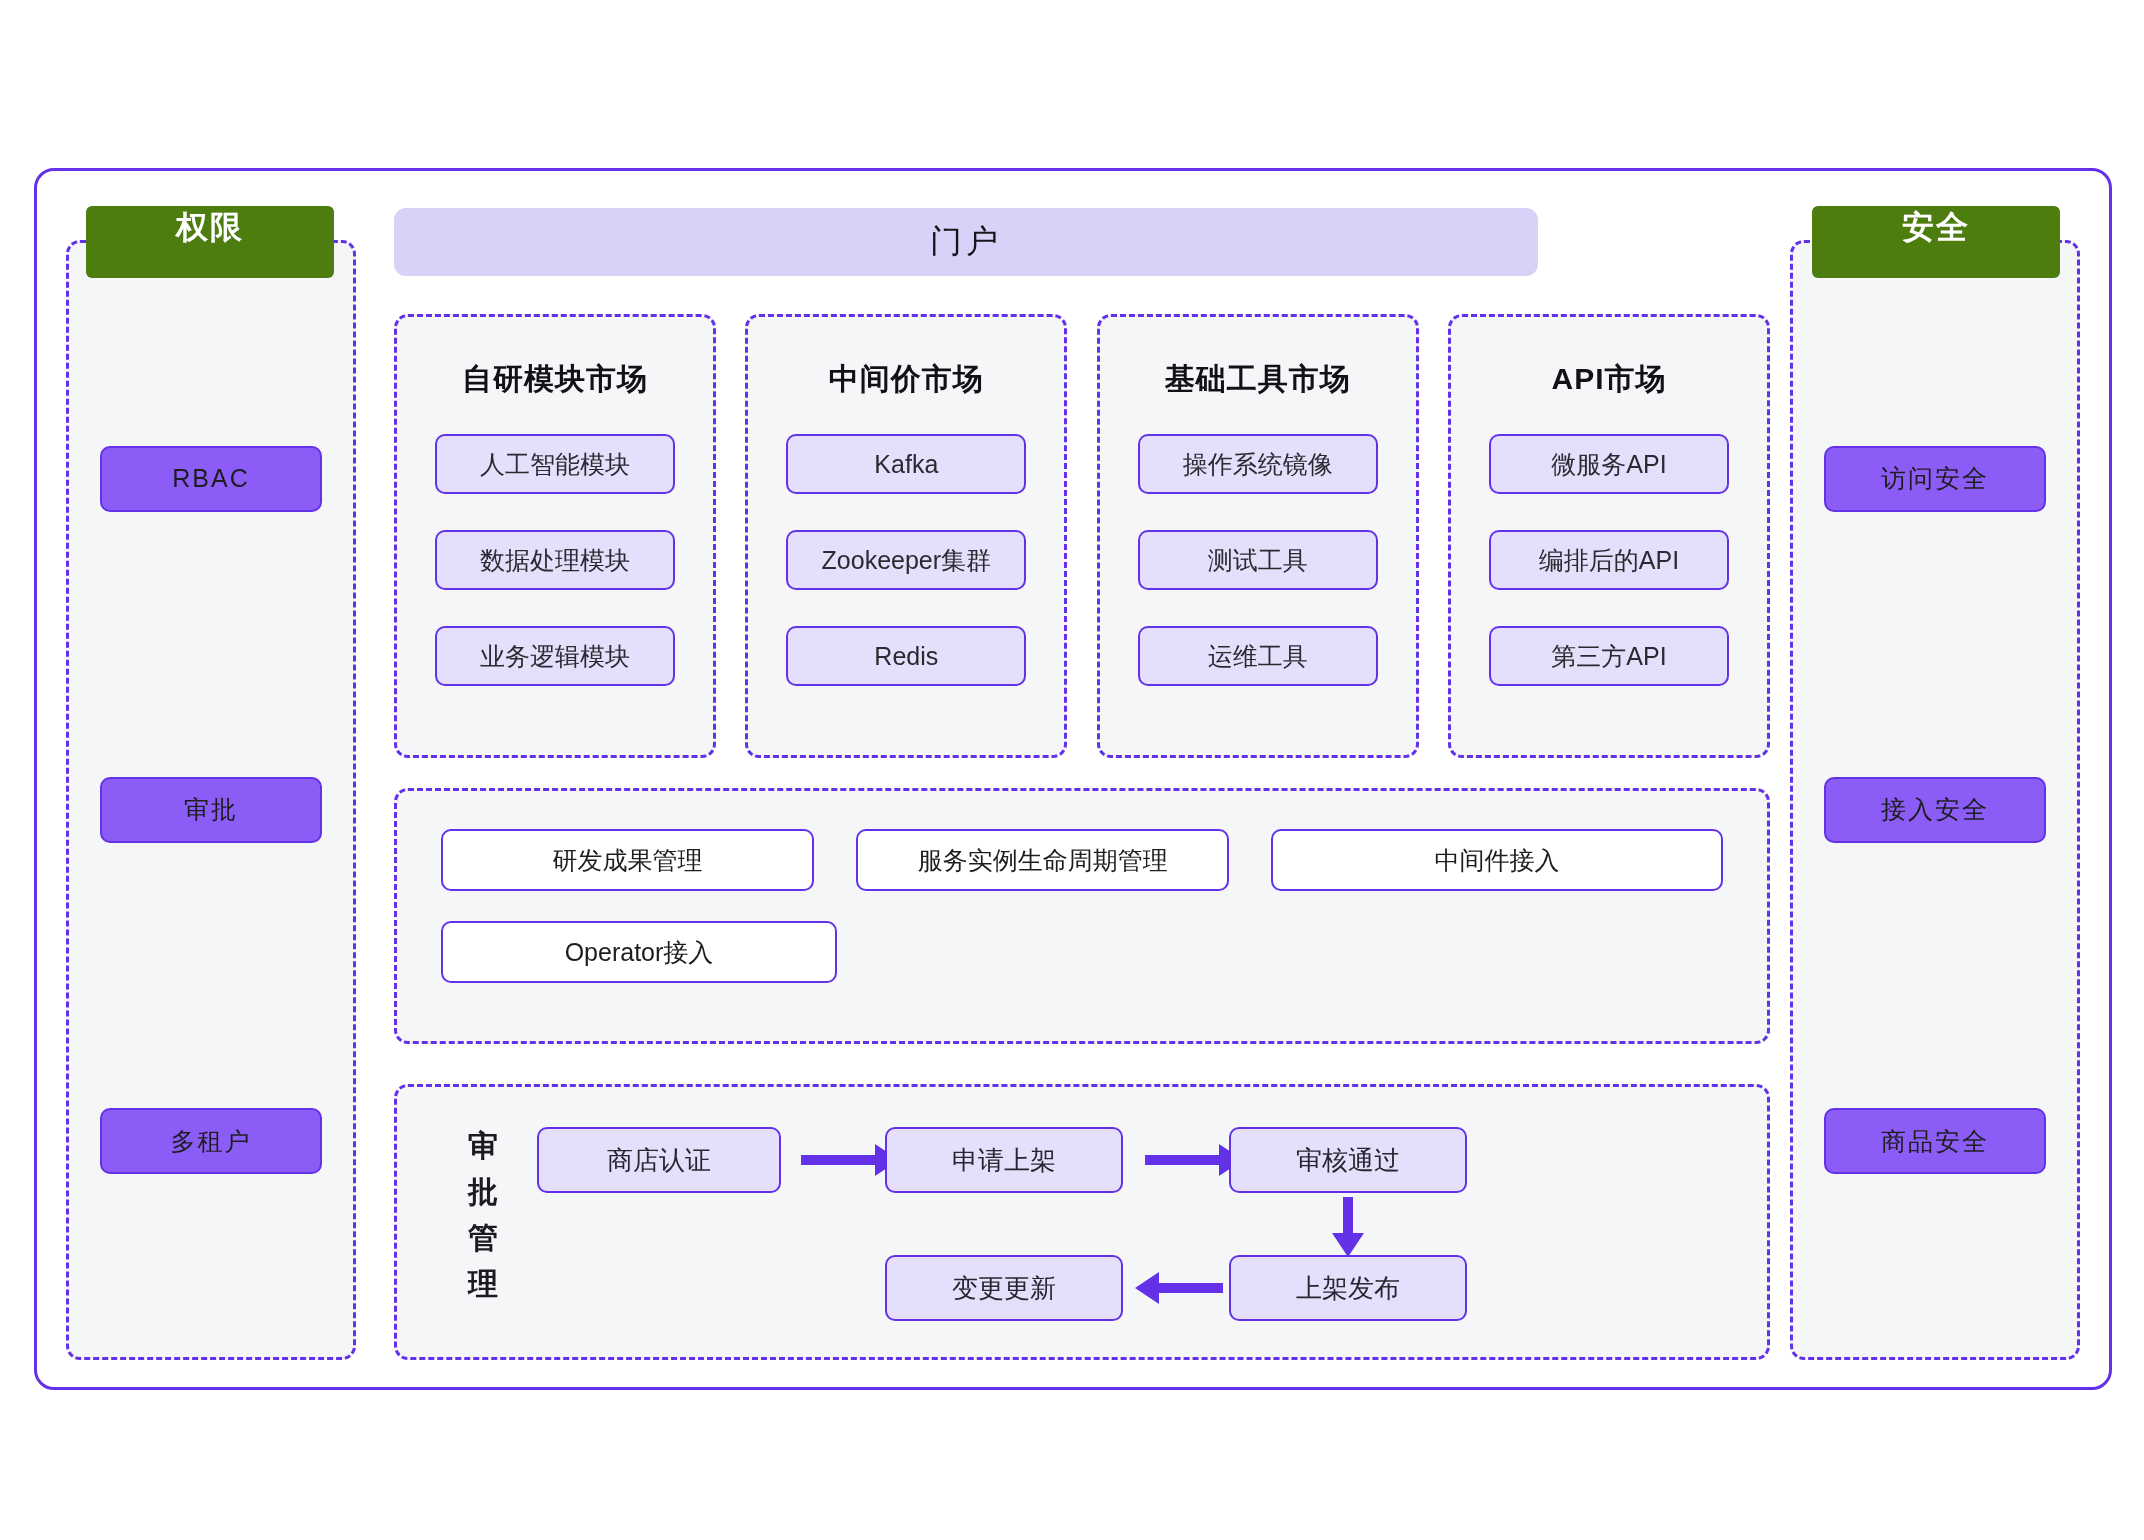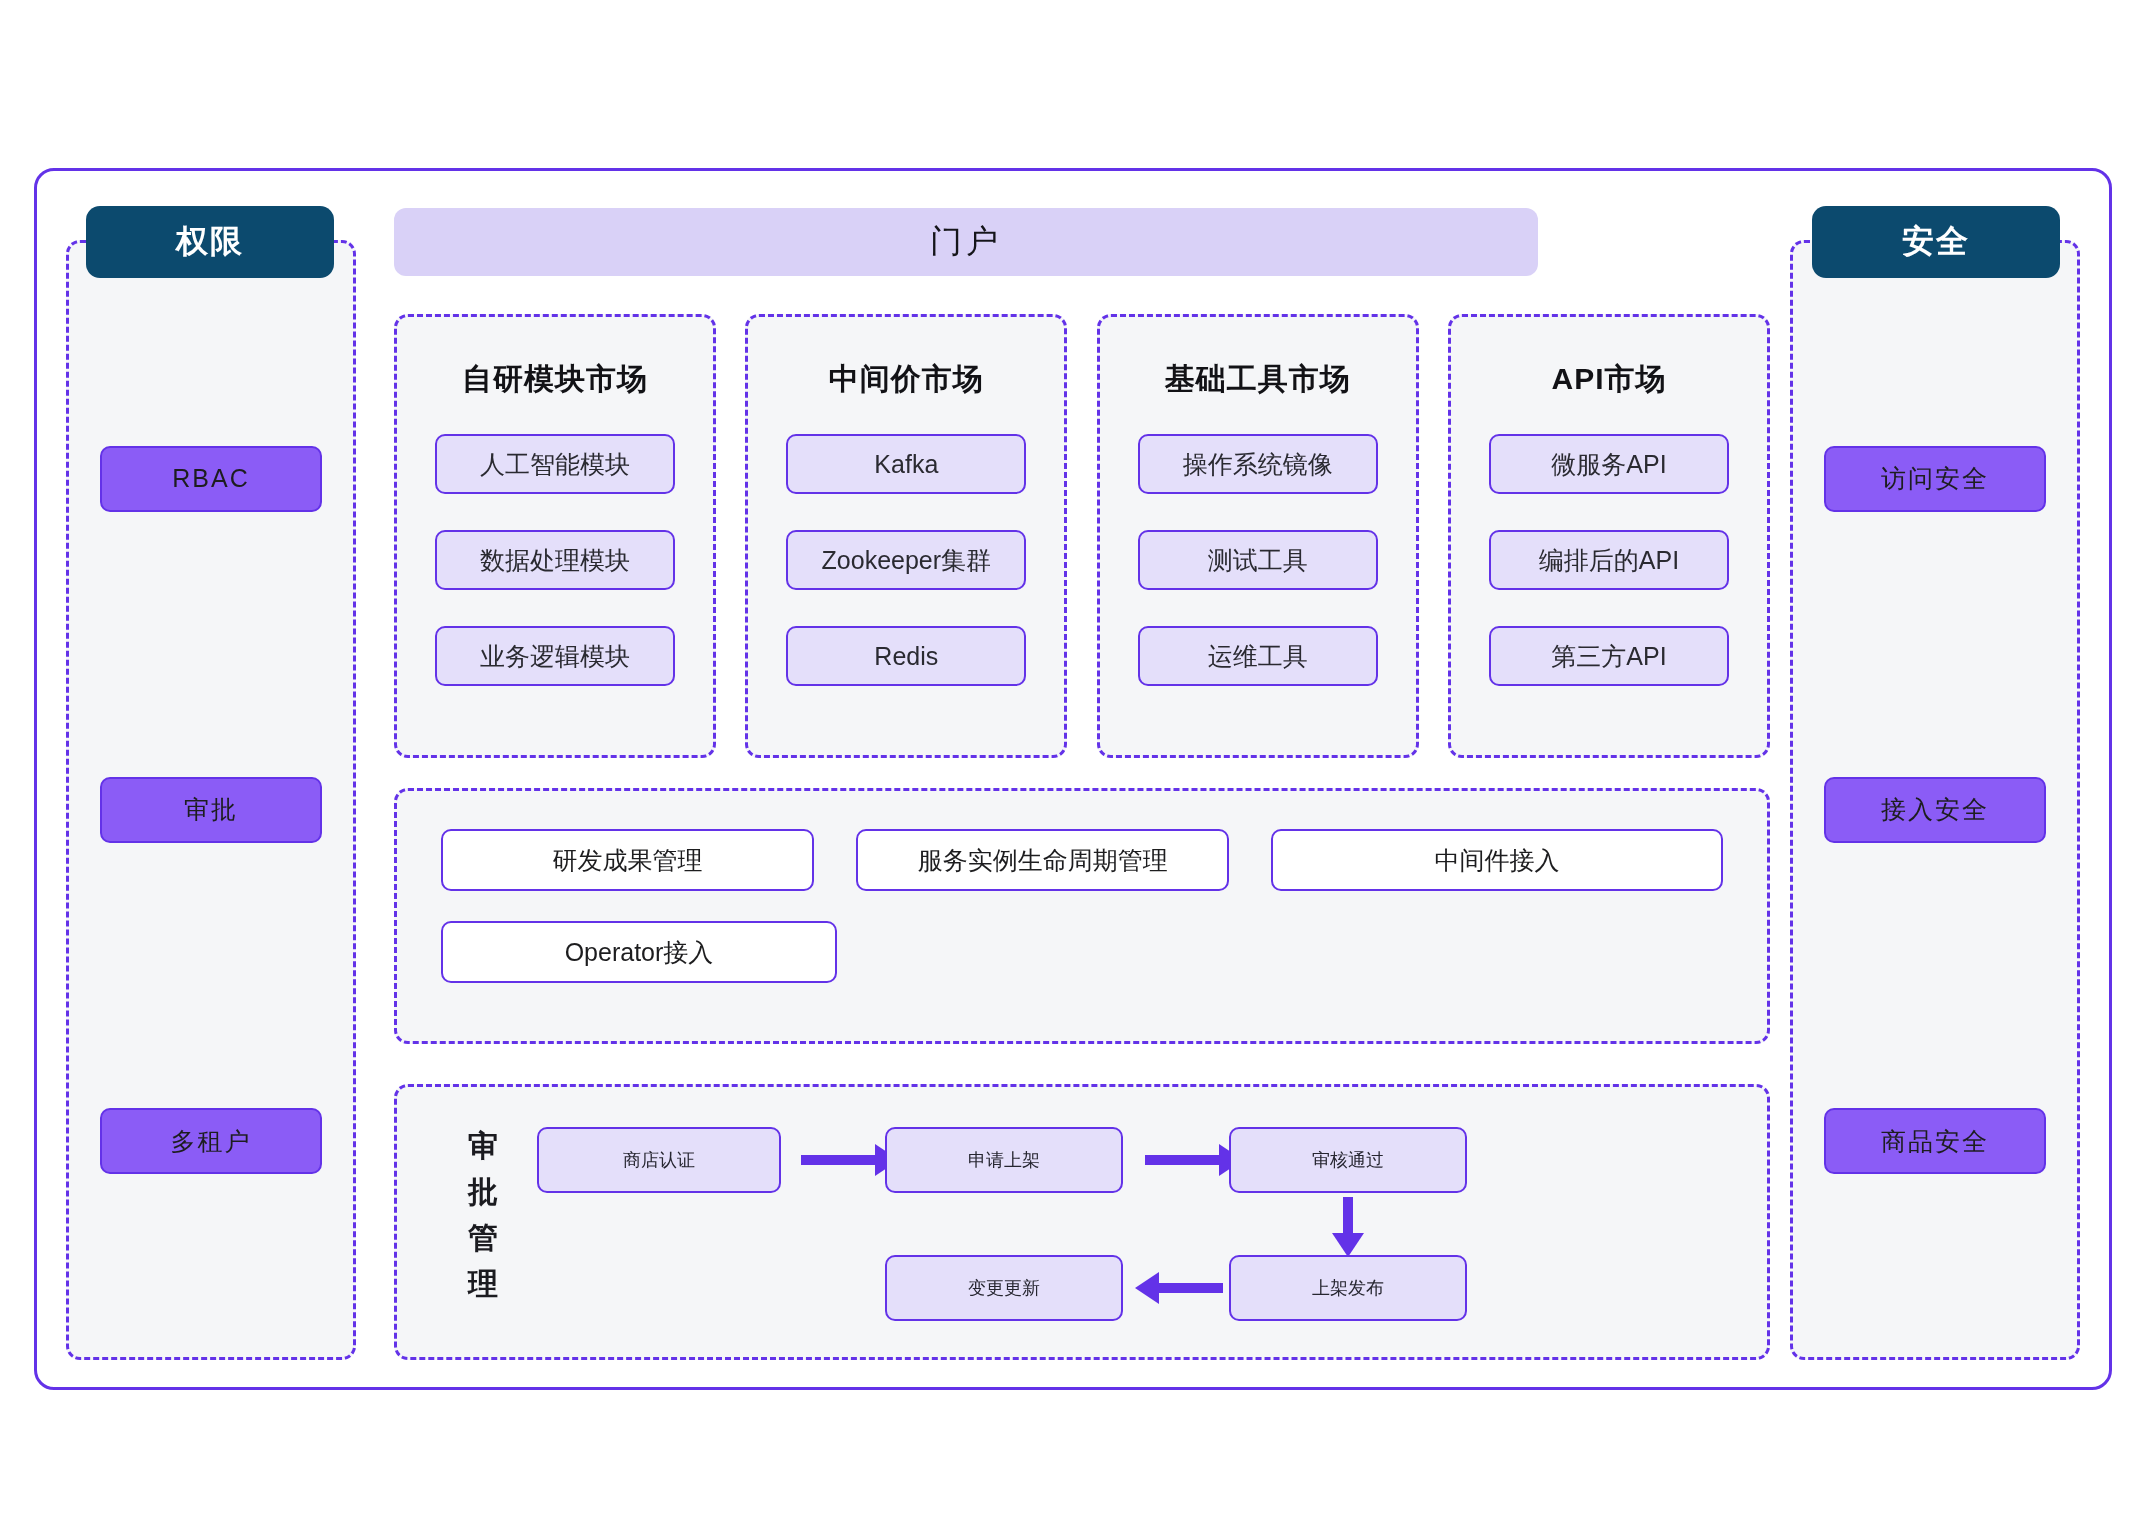--- a/index.html
+++ b/index.html
@@ -31,27 +31,26 @@
     box-sizing: border-box;
     border: 3px solid #6332e8;
     border-radius: 20px;
     background: #ffffff;
   }
 
   
   .pill-header {
     position: absolute;
     box-sizing: border-box;
-    background: #0c4a6e;
-    border-radius: 14px;
+    background: #4d7c0f;
+    border-radius: 6px;
     color: #ffffff;
     font-size: 32px;
     font-weight: bold;
     display: flex;
-    align-items: center;
     justify-content: center;
     letter-spacing: 2px;
     z-index: 5;
   }
   .pill-perm  { left: 86px;  top: 206px; width: 248px; height: 72px; }
   .pill-sec   { left: 1812px; top: 206px; width: 248px; height: 72px; }
 
   
   .side-panel {
     position: absolute;
@@ -210,21 +209,21 @@
   }
   .flow-node {
     position: absolute;
     box-sizing: border-box;
     background: #e4dffa;
     border: 2.5px solid #6332e8;
     border-radius: 10px;
     display: flex;
     align-items: center;
     justify-content: center;
-    font-size: 18px;
+    font-size: 26px;
     color: #262630;
     white-space: nowrap;
   }
   .fn-shop    { left: 140px;  top: 40px;  width: 244px; height: 66px; }
   .fn-apply   { left: 488px;  top: 40px;  width: 238px; height: 66px; }
   .fn-pass    { left: 832px;  top: 40px;  width: 238px; height: 66px; }
   .fn-publish { left: 832px;  top: 168px; width: 238px; height: 66px; }
   .fn-change  { left: 488px;  top: 168px; width: 238px; height: 66px; }
 
   .arrow-h {

